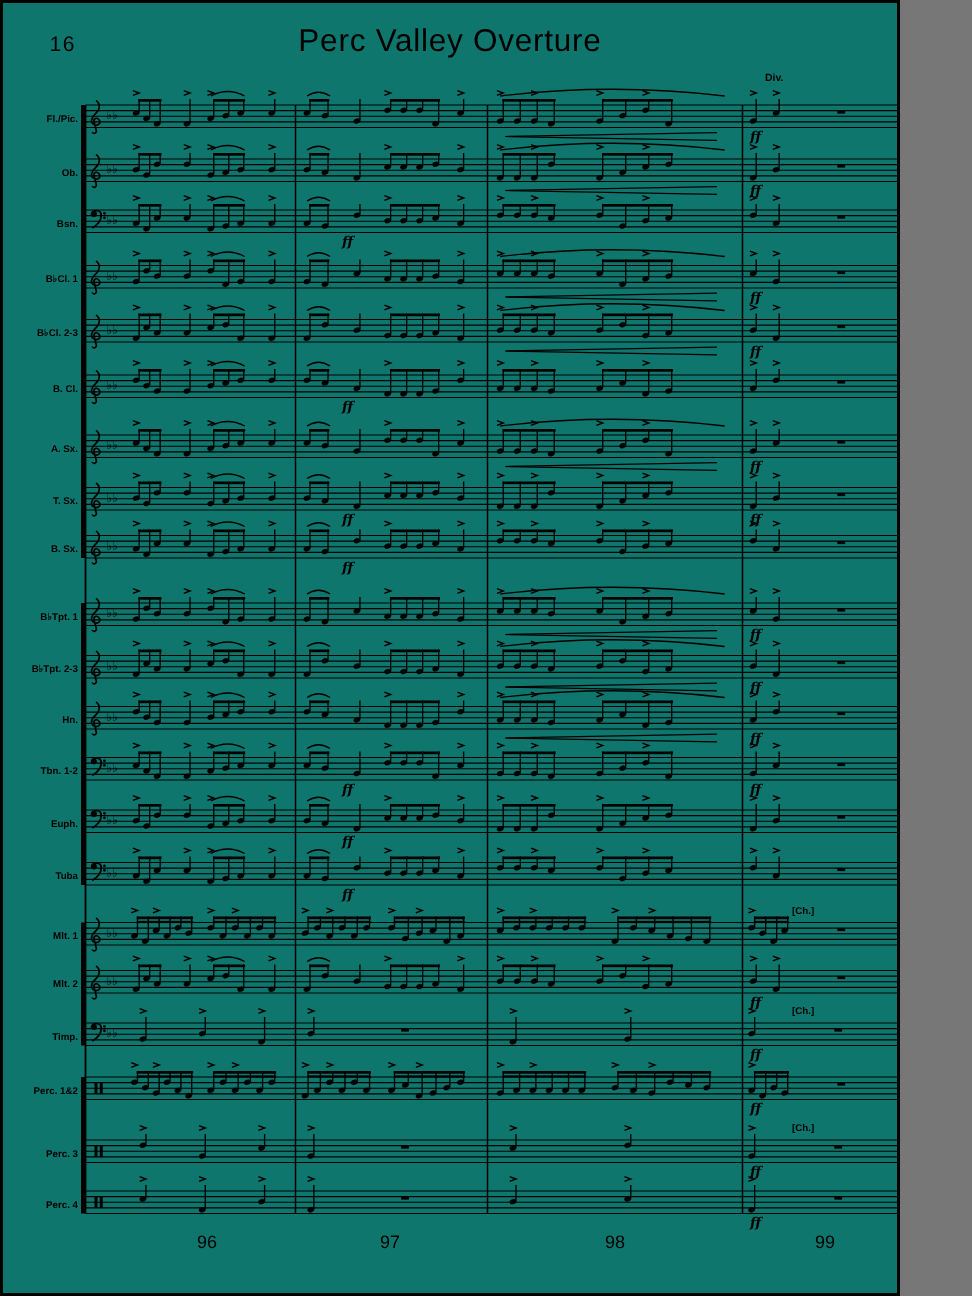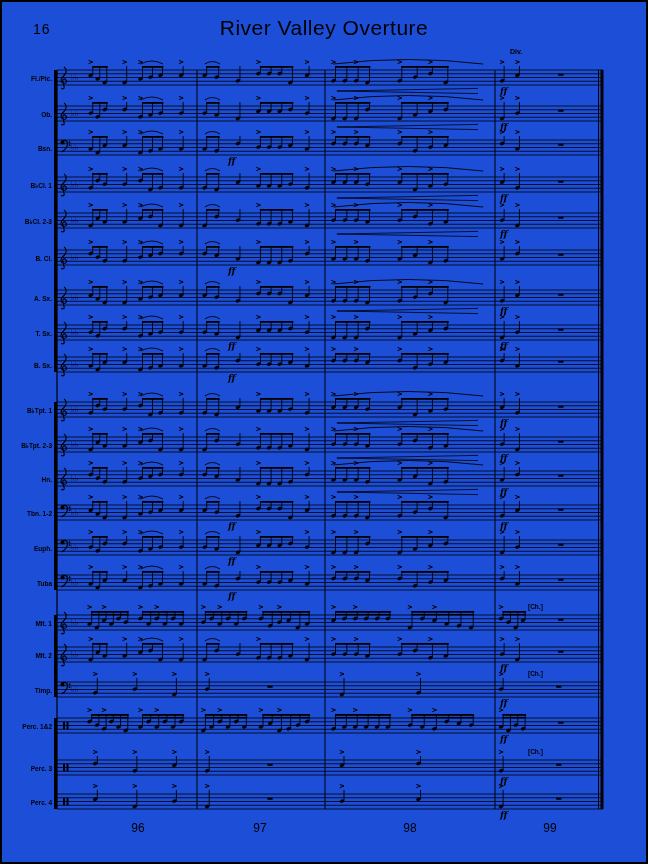--- a/index.html
+++ b/index.html
@@ -1,40 +1,40 @@
 <!DOCTYPE html>
 <html><head>
 <meta charset="utf-8">
 <style>
   html,body{margin:0;padding:0;background:#777;}
   .page{
     position:relative;
-    width:648px;height:864px;
-    background:#1d4ed8;
+    width:600px;height:864px;
+    background:#0f766e;
     box-shadow:inset 0 0 0 2px #000;
     overflow:hidden;
     font-family:"Liberation Sans",sans-serif;
   }
   .page-number{
     position:absolute;left:33px;top:21px;
     font-size:14px;color:#000;letter-spacing:1px;
   }
   .score-title{
     position:absolute;left:0;right:0;top:16px;
     text-align:center;font-size:21px;color:#000;
     font-weight:500;letter-spacing:.5px;
   }
   svg{position:absolute;left:0;top:0;}
 </style>
 </head>
 <body>
 
 <div class="page">
   <div class="page-number">16</div>
-  <div class="score-title">River Valley Overture</div>
+  <div class="score-title">Perc Valley Overture</div>
   <svg id="score-svg" width="648" height="864" viewBox="0 0 648 864">
       <g>
         <line x1="57" y1="70" x2="603" y2="70" stroke="#000" stroke-width="0.8"></line>
         <line x1="57" y1="73.75" x2="603" y2="73.75" stroke="#000" stroke-width="0.8"></line>
         <line x1="57" y1="77.5" x2="603" y2="77.5" stroke="#000" stroke-width="0.8"></line>
         <line x1="57" y1="81.25" x2="603" y2="81.25" stroke="#000" stroke-width="0.8"></line>
         <line x1="57" y1="85" x2="603" y2="85" stroke="#000" stroke-width="0.8"></line>
         <text x="52" y="81" font-size="6.5" fill="#000" font-family="&quot;Liberation Sans&quot;,sans-serif" text-anchor="end" font-weight="bold">Fl./Pic.</text>
         <path d="M64 67 C67 69 67 73 63.5 76 C60.5 78.5 60 82 63 83.2 C66 84.2 67.5 81.5 66 79.8 C64.5 78 62 79 62.8 81.5 L64.2 87 C64.6 88.8 62.2 89.6 61.4 88" fill="none" stroke="#000" stroke-width="1.1"></path>
         <text x="71" y="79.5" font-size="8" fill="#000" font-family="&quot;DejaVu Sans&quot;,sans-serif">♭♭</text>

